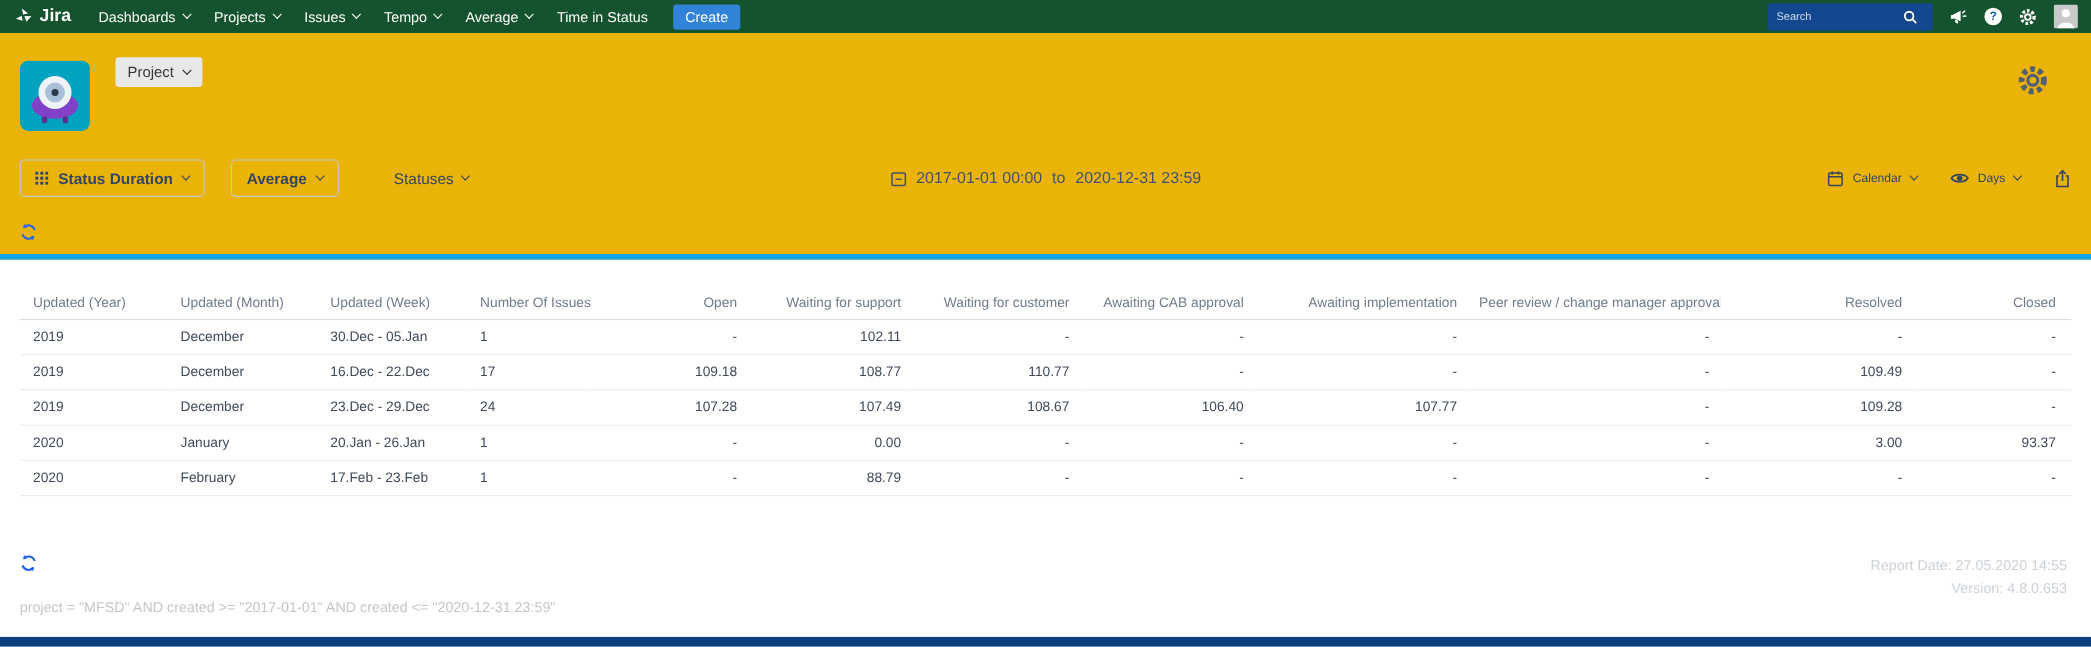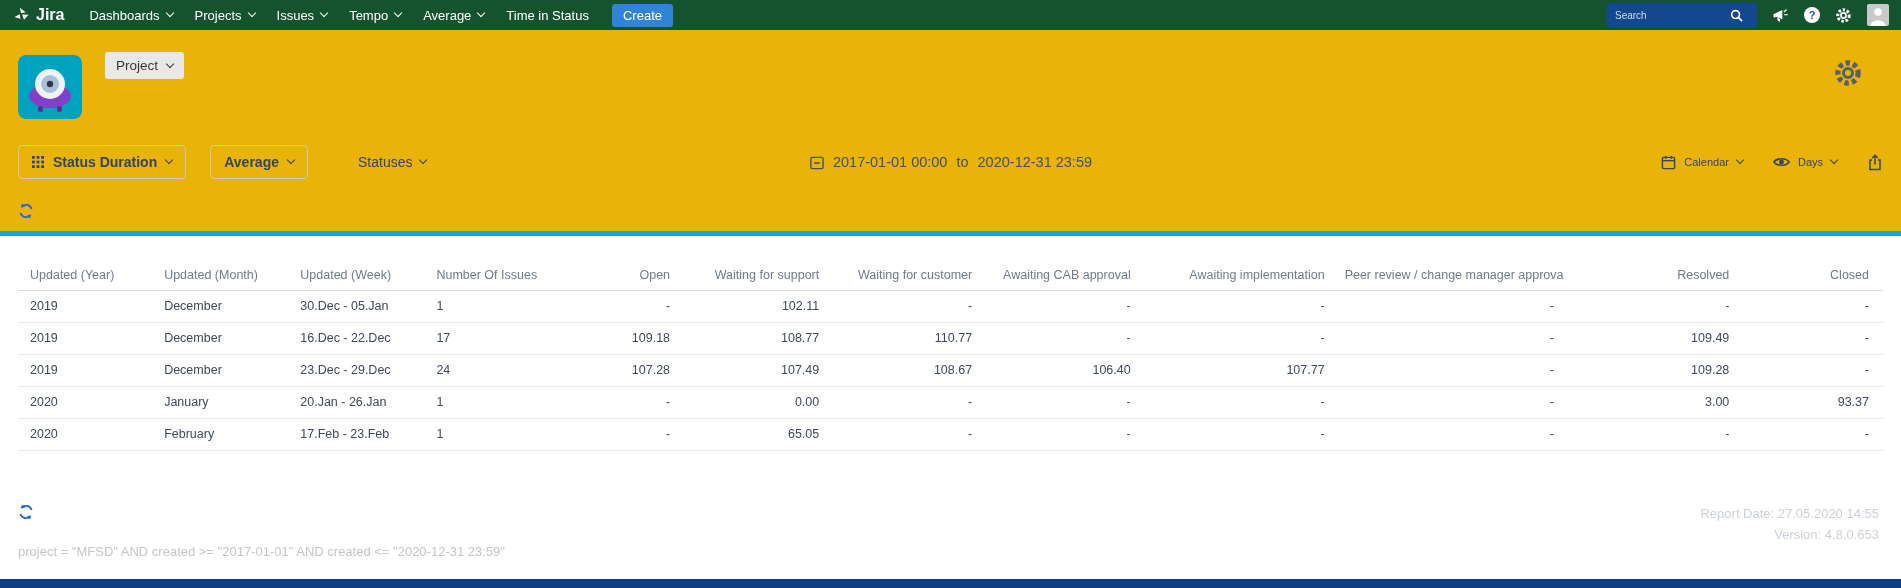--- a/index.html
+++ b/index.html
@@ -326,21 +326,21 @@
       <td>-</td>
       <td>3.00</td>
       <td>93.37</td>
     </tr>
     <tr>
       <td>2020</td>
       <td>February</td>
       <td>17.Feb - 23.Feb</td>
       <td>1</td>
       <td>-</td>
-      <td>65.05</td>
+      <td>88.79</td>
       <td>-</td>
       <td>-</td>
       <td>-</td>
       <td>-</td>
       <td>-</td>
       <td>-</td>
     </tr>
   </tbody>
 </table>
 

